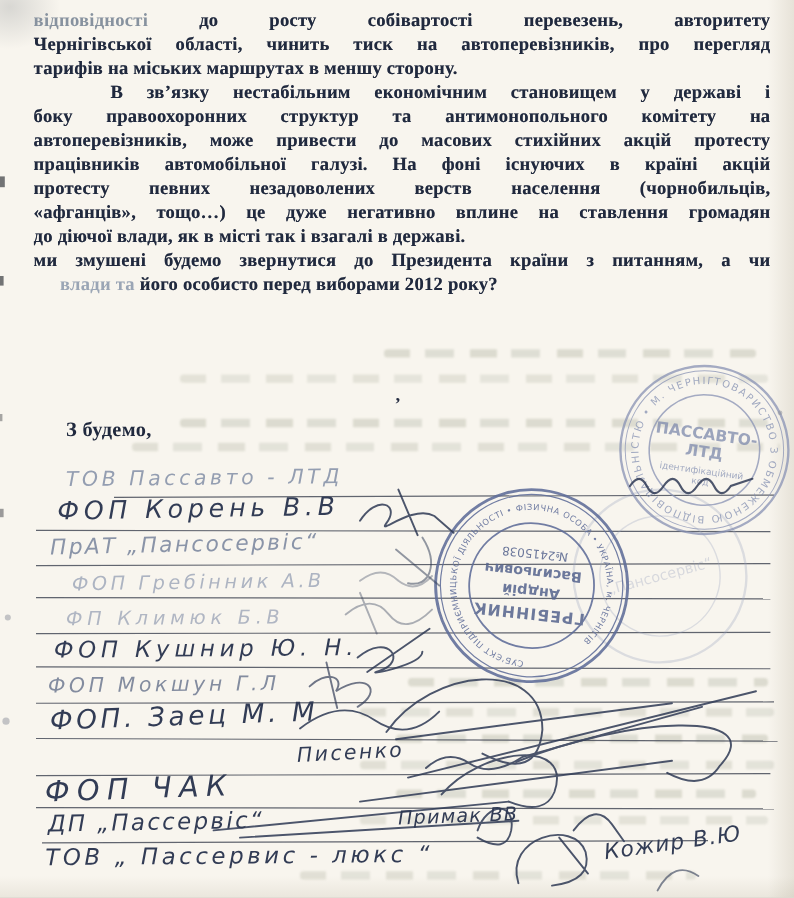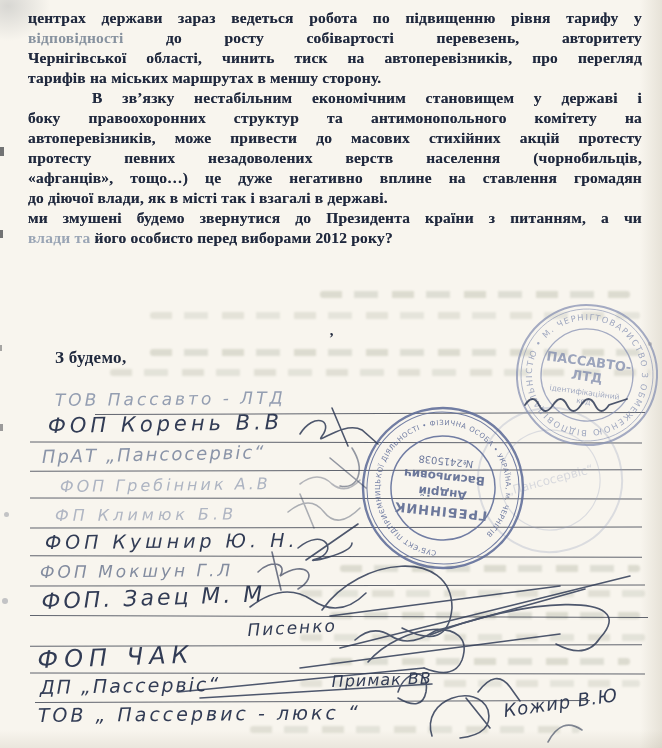--- a/index.html
+++ b/index.html
@@ -17,21 +17,21 @@
   .bodytext{position:absolute;left:28px;top:8px;width:614px;}
   .tline{
     font-size:15.5px;line-height:20px;height:20px;font-weight:bold;
     text-align:justify;text-align-last:justify;letter-spacing:.2px;
     text-shadow:0 0 .5px rgba(32,41,62,.55);
     white-space:normal;overflow:hidden;
   }
   .tline.last{text-align-last:left;}
   .tline.indent{text-indent:64px;}
   .faded{color:#87929f;text-shadow:none;}
-  .vfaded{color:#9aa5b5;text-shadow:none;}
+  .vfaded{color:#9aa5b5;text-shadow:none;margin-left:22px;}
   
   .closing-mark{position:absolute;left:329px;top:330px;font-weight:bold;font-size:15px;color:#242c40;}
   .salutation{position:absolute;left:55px;top:348px;font-size:17px;font-weight:bold;letter-spacing:.3px;}
   .signers-heading{position:absolute;left:55px;top:378px;font-size:17px;font-weight:bold;letter-spacing:.3px;}
   
   .rule{position:absolute;border-top:1.4px solid rgba(70,75,88,.85);height:0;}
   
   .hand{
     position:absolute;font-family:"DejaVu Sans",sans-serif;font-style:italic;
     color:#323c55;white-space:nowrap;transform-origin:left bottom;
@@ -49,28 +49,28 @@
   
   .stamp{position:absolute;}
   svg text{font-family:"DejaVu Sans",sans-serif;}
 </style>
 </head>
 <body>
 
 <div class="page">
 
   <div class="bodytext">
-    <div class="tline">центрах держави зараз ведеться робота по підвищенню рівня тарифу у</div>
     <div class="tline"><span class="faded">відповідності</span> <span>до росту собівартості перевезень, авторитету</span></div>
     <div class="tline">Чернігівської області, чинить тиск на автоперевізників, про перегляд</div>
     <div class="tline last">тарифів на міських маршрутах в меншу сторону.</div>
 
     <div class="tline indent">В зв’язку нестабільним економічним становищем у державі і</div>
     <div class="tline">боку  правоохоронних структур та антимонопольного комітету на</div>
     <div class="tline">автоперевізників, може привести до масових стихійних акцій протесту</div>
+    <div class="tline">працівників автомобільної галузі. На фоні існуючих в країні акцій</div>
     <div class="tline">протесту певних незадоволених верств населення (чорнобильців,</div>
     <div class="tline">«афганців», тощо…) це дуже негативно вплине на ставлення громадян</div>
     <div class="tline last">до діючої влади, як в місті так і взагалі в державі.</div>
 
     <div class="tline">ми змушені будемо звернутися до Президента країни з питанням, а чи</div>
     <div class="tline last"><span class="vfaded">влади та</span><span> його особисто перед виборами 2012 року?</span></div>
   </div>
 
   <div class="bleed" style="left:320px;top:291px;width:310px"></div>
   <div class="bleed" style="left:150px;top:312px;width:490px;opacity:.4"></div>

